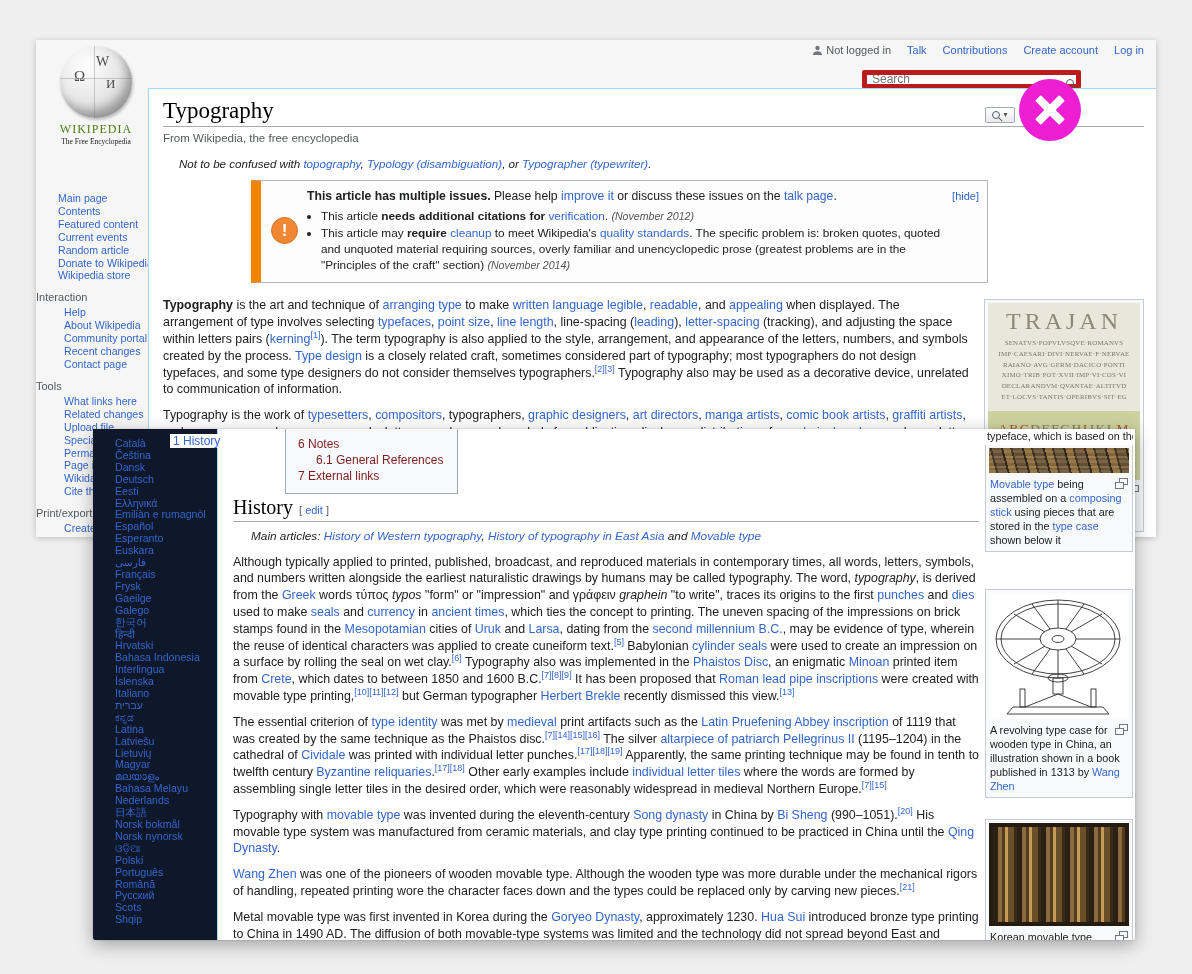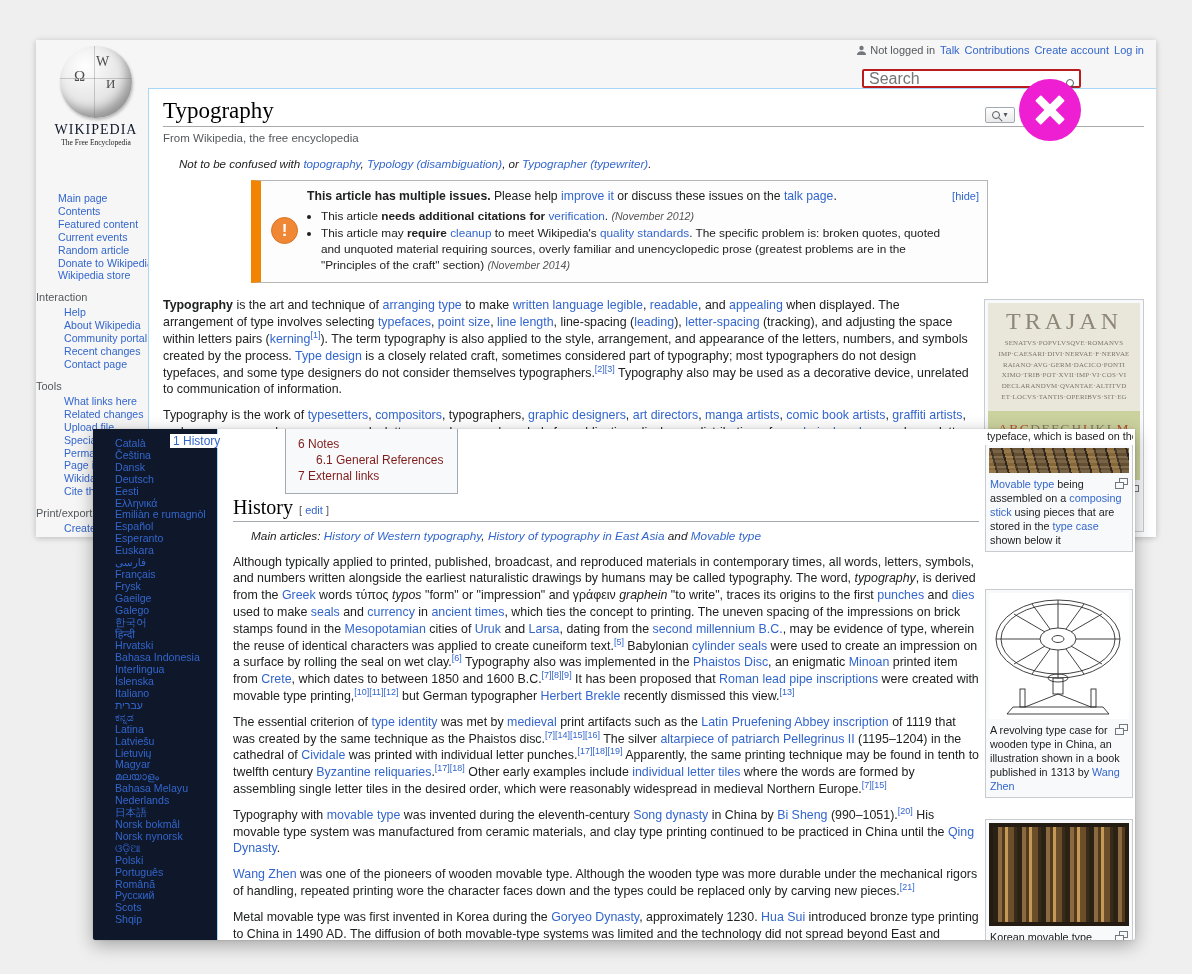--- a/index.html
+++ b/index.html
@@ -9,42 +9,42 @@
 .sg-a{color:#3366cc;}
 .sg-i{font-style:italic;}
 .sg-b{font-weight:bold;text-align:right;}
 .sg-ai{color:#3366cc;font-style:italic;}
 .sg-n{color:#555;font-style:italic;font-size:90%;}
 .sg-to{color:#b5502f;}
 .sg-tg{color:#857a63;}
 sup.sg-s{font-size:9px;line-height:0;color:#3366cc;}
 
 #pane1{position:absolute;left:36px;top:40px;width:1120px;height:497px;background:#f6f6f6;box-shadow:0 1px 6px rgba(0,0,0,.22);z-index:5;overflow:hidden;}
-.p1-personal{position:absolute;top:4px;right:12px;font-size:11px;color:#54595d;display:flex;gap:5px;align-items:center;}
+.p1-personal{position:absolute;top:4px;right:12px;font-size:11px;color:#54595d;display:flex;gap:16px;align-items:center;}
 .p1-personal .plink{color:#3366cc;}
 .person-icon{display:inline-block;margin-right:3px;vertical-align:-2px;}
 .tabs-left{position:absolute;left:112px;bottom:0;display:flex;}
 .tabs-right{position:absolute;right:300px;bottom:0;display:flex;}
 .tab{height:21px;line-height:21px;padding:0 9px;font-size:12px;color:#3366cc;background:linear-gradient(#f8fafc,#e4edf5);border:1px solid #cdd8e3;border-bottom:none;margin-right:1px;white-space:nowrap;}
 .tab.active{background:#fff;color:#222;}
 .search-wrap{position:absolute;left:826px;top:29px;width:219px;height:19px;}
-.search-wrap input{width:100%;height:19px;border:2px solid #b91c1c;border-radius:2px;font-size:16px;padding:0 20px 0 5px;color:#222;background:#fff;font-family:"Liberation Sans",sans-serif;}
+.search-wrap input{width:100%;height:19px;border:5px solid #b91c1c;border-radius:2px;font-size:12px;padding:0 20px 0 5px;color:#222;background:#fff;font-family:"Liberation Sans",sans-serif;}
 .search-mag{position:absolute;right:7px;top:4px;}
 .mgi{display:inline-block;width:8px;height:8px;border:1px solid #54595d;border-radius:50%;position:relative;}
 .mgi::after{content:"";position:absolute;width:5px;height:1px;background:#54595d;transform:rotate(45deg);right:-4px;bottom:-2px;}
 .p1-logo{position:absolute;left:14px;top:6px;width:92px;text-align:center;}
 .globe{width:72px;height:72px;margin:0 auto;border-radius:50%;background:radial-gradient(circle at 35% 28%,#ffffff,#e6e6e6 50%,#b5b5b5 95%);box-shadow:inset -5px -7px 10px rgba(0,0,0,.25),1px 2px 3px rgba(0,0,0,.25);position:relative;font-family:"Liberation Serif",serif;color:#4d4d4d;}
 .globe span{position:absolute;}
 .globe .gl0{left:14px;top:22px;font-size:15px;}
 .globe .gl1{left:36px;top:8px;font-size:14px;}
 .globe .gl2{left:46px;top:30px;font-size:13px;}
 .globe::before,.globe::after{content:"";position:absolute;background:rgba(120,120,120,.35);}
 .globe::before{left:0;top:32px;width:100%;height:1px;}
 .globe::after{left:34px;top:0;width:1px;height:100%;}
-.logo-word{font-family:"Liberation Serif",serif;font-size:14px;letter-spacing:1px;color:#0f172a;margin-top:4px;}
+.logo-word{font-family:"Liberation Serif",serif;font-size:12px;letter-spacing:1px;color:#4d7c0f;margin-top:4px;}
 .logo-tag{font-family:"Liberation Serif",serif;font-size:7.5px;color:#222;}
 .p1-sb{position:absolute;left:0;top:152px;width:112px;font-size:10.6px;}
 .sb-link{padding-left:22px;line-height:12.9px;color:#3366cc;white-space:nowrap;}
 .sb-sec{margin-top:9px;}
 .sb-head{color:#54595d;font-size:11px;margin-bottom:3px;white-space:nowrap;}
 .sb-sec .sb-link{padding-left:28px;}
 .p1-content{position:absolute;left:112px;top:48px;right:0;bottom:0;background:#fff;border-left:1px solid #a7d7f9;border-top:1px solid #a7d7f9;padding:9px 12px 0 14px;font-size:12.4px;line-height:16.8px;}
 .h1{font-family:"Liberation Serif",serif;font-weight:normal;font-size:23px;line-height:26px;border-bottom:1px solid #aaa;padding-bottom:2px;margin-bottom:3px;color:#000;}
 .fontwidget{position:absolute;left:836px;top:18px;width:30px;height:16px;border:1px solid #a2a9b1;border-radius:2px;background:linear-gradient(#fff,#e9e9e9);display:flex;align-items:center;justify-content:center;gap:3px;font-size:8px;color:#555;}
 .subtitle{font-size:11.5px;color:#54595d;margin-bottom:9px;}

